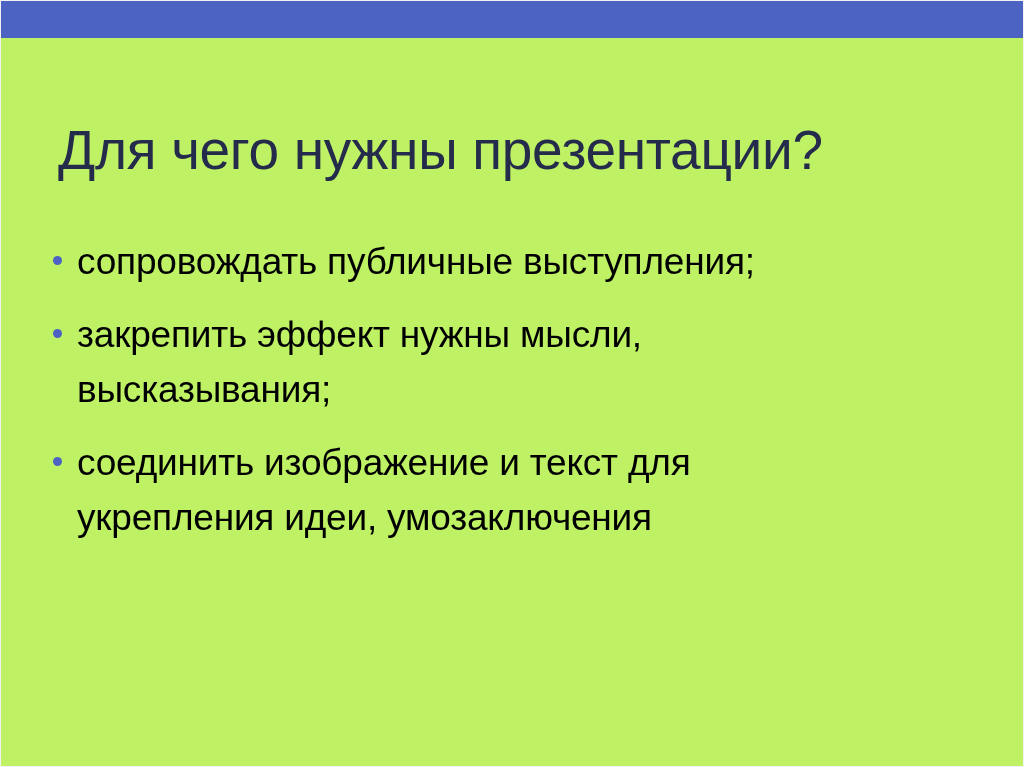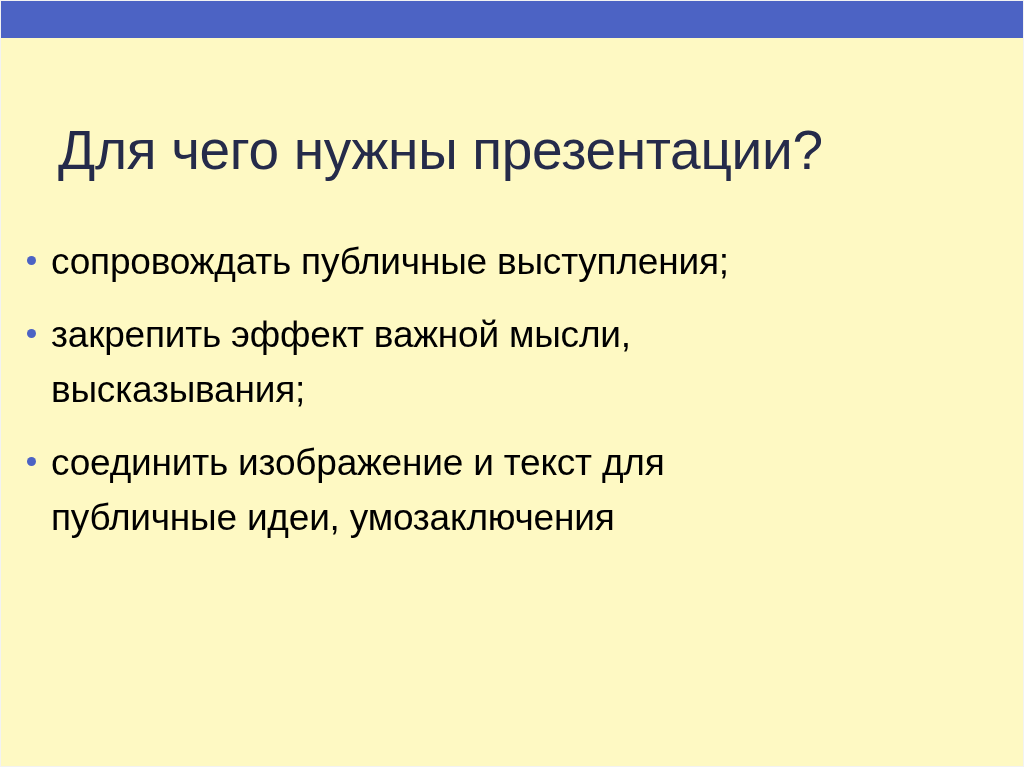--- a/index.html
+++ b/index.html
@@ -9,21 +9,21 @@
     background: #ffffff;
   }
   body {
     font-family: "Liberation Sans", "DejaVu Sans", sans-serif;
   }
 
   .slide {
     position: relative;
     width: 1024px;
     height: 767px;
-    background: #fef9c3;
+    background: #bef264;
     overflow: hidden;
     box-sizing: border-box;
     border: 1px solid #f2f2f2;
   }
 
   
   .accent-bar {
     position: absolute;
     left: 0;
     top: 0;
@@ -42,21 +42,21 @@
     line-height: 60px;
     font-weight: 400;
     color: #252b4a;
     letter-spacing: -0.3px;
     white-space: nowrap;
   }
 
   
   .body-list {
     position: absolute;
-    left: 24px;
+    left: 50px;
     top: 233px;
     width: 900px;
     margin: 0;
     padding: 0;
     list-style: none;
   }
 
   .bullet-item {
     position: relative;
     padding-left: 26px;
@@ -103,23 +103,23 @@
   <ul class="body-list">
 
     <li class="bullet-item wide">
       <span class="bullet-marker"></span>
       <span class="bullet-text">сопровождать публичные выступления;</span>
     </li>
 
 
     <li class="bullet-item">
       <span class="bullet-marker"></span>
-      <span class="bullet-text">закрепить эффект важной мысли, высказывания;</span>
+      <span class="bullet-text">закрепить эффект нужны мысли, высказывания;</span>
     </li>
 
     <li class="bullet-item">
       <span class="bullet-marker"></span>
-      <span class="bullet-text">соединить изображение и текст для публичные идеи, умозаключения</span>
+      <span class="bullet-text">соединить изображение и текст для укрепления идеи, умозаключения</span>
     </li>
 
   </ul>
 
 </div>
 
 </body></html>

